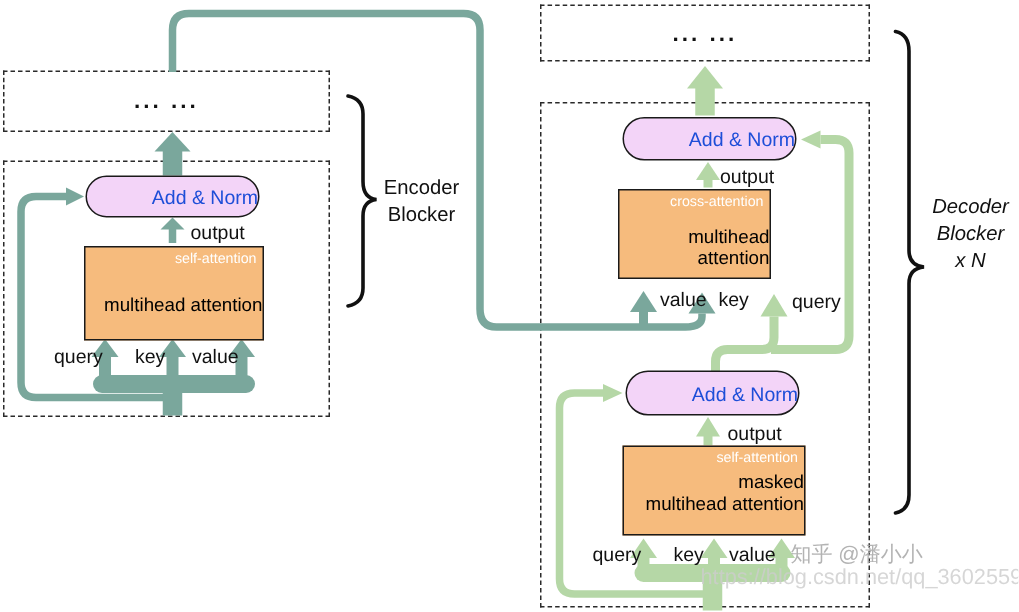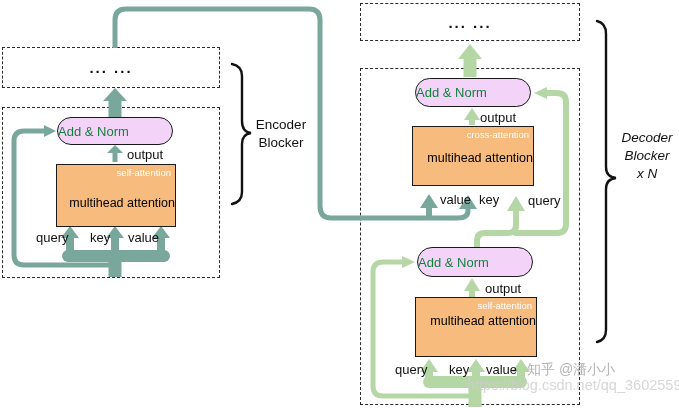--- a/index.html
+++ b/index.html
@@ -21,29 +21,29 @@
 
   svg.layer{position:absolute; left:0; top:0; width:679px; height:408px;}
   .t-s{stroke:var(--teal); fill:none;}
   .t-f{fill:var(--teal); stroke:none;}
   .g-s{stroke:var(--green); fill:none;}
   .g-f{fill:var(--green); stroke:none;}
   .brace{stroke:#111; fill:none; stroke-width:2.4; stroke-linecap:round;}
 
   .pill{position:absolute; background:var(--pink); border:1.5px solid var(--ink);
     border-radius:15px; box-sizing:border-box; display:flex; align-items:center;
-    justify-content:flex-start; font-size:13px; color:#15803d;}
+    justify-content:flex-end; font-size:13px; color:#1d4ed8;}
   #enc-addnorm{left:57px; top:117px; width:116px; height:28px;}
   #dec-addnorm-top{left:415px; top:78px; width:116px; height:29px;}
   #dec-addnorm-bot{left:417px; top:247px; width:116px; height:30px;}
 
   .attn{position:absolute; background:var(--orange); border:1.5px solid var(--ink);
     box-sizing:border-box;}
   #enc-attn{left:56px; top:164px; width:120px; height:63px;}
-  #dec-cross{left:412px; top:126px; width:122px; height:60px;padding-left:20px;}
+  #dec-cross{left:412px; top:126px; width:102px; height:60px;padding-left:20px;}
   #dec-masked{left:415px; top:297px; width:122px; height:60px;}
   .attn .tag{position:absolute; top:2px; right:4px; color:#fff; font-size:9.5px;}
   .attn .name{position:absolute; left:0; width:100%; text-align:right;
     font-size:12.5px; line-height:14px; color:#000000;}
   #enc-attn .name{top:31px;}
   #dec-cross .name{top:24px;}
   #dec-masked .name{top:16px; line-height:15px;}
 
   .lbl{position:absolute; font-size:13px; color:#111; white-space:nowrap;}
   #enc-output{left:127px; top:147px;}
@@ -188,20 +188,21 @@
   <span class="lbl" id="cross-value">value</span>
   <span class="lbl" id="cross-key">key</span>
   <span class="lbl" id="cross-query">query</span>
 
   <div class="pill" id="dec-addnorm-bot">
     <span>Add &amp; Norm</span>
   </div>
   <div class="attn" id="dec-masked">
     <span class="tag">self-attention</span>
     <div class="name">
+      <div>masked</div>
       <div>multihead attention</div>
     </div>
   </div>
   <span class="lbl" id="dec-bot-output">output</span>
   <span class="lbl" id="masked-query">query</span>
   <span class="lbl" id="masked-key">key</span>
   <span class="lbl" id="masked-value">value</span>
   <div class="brace-label" id="dec-brace-label">
     <div>Decoder</div>
     <div>Blocker</div>

